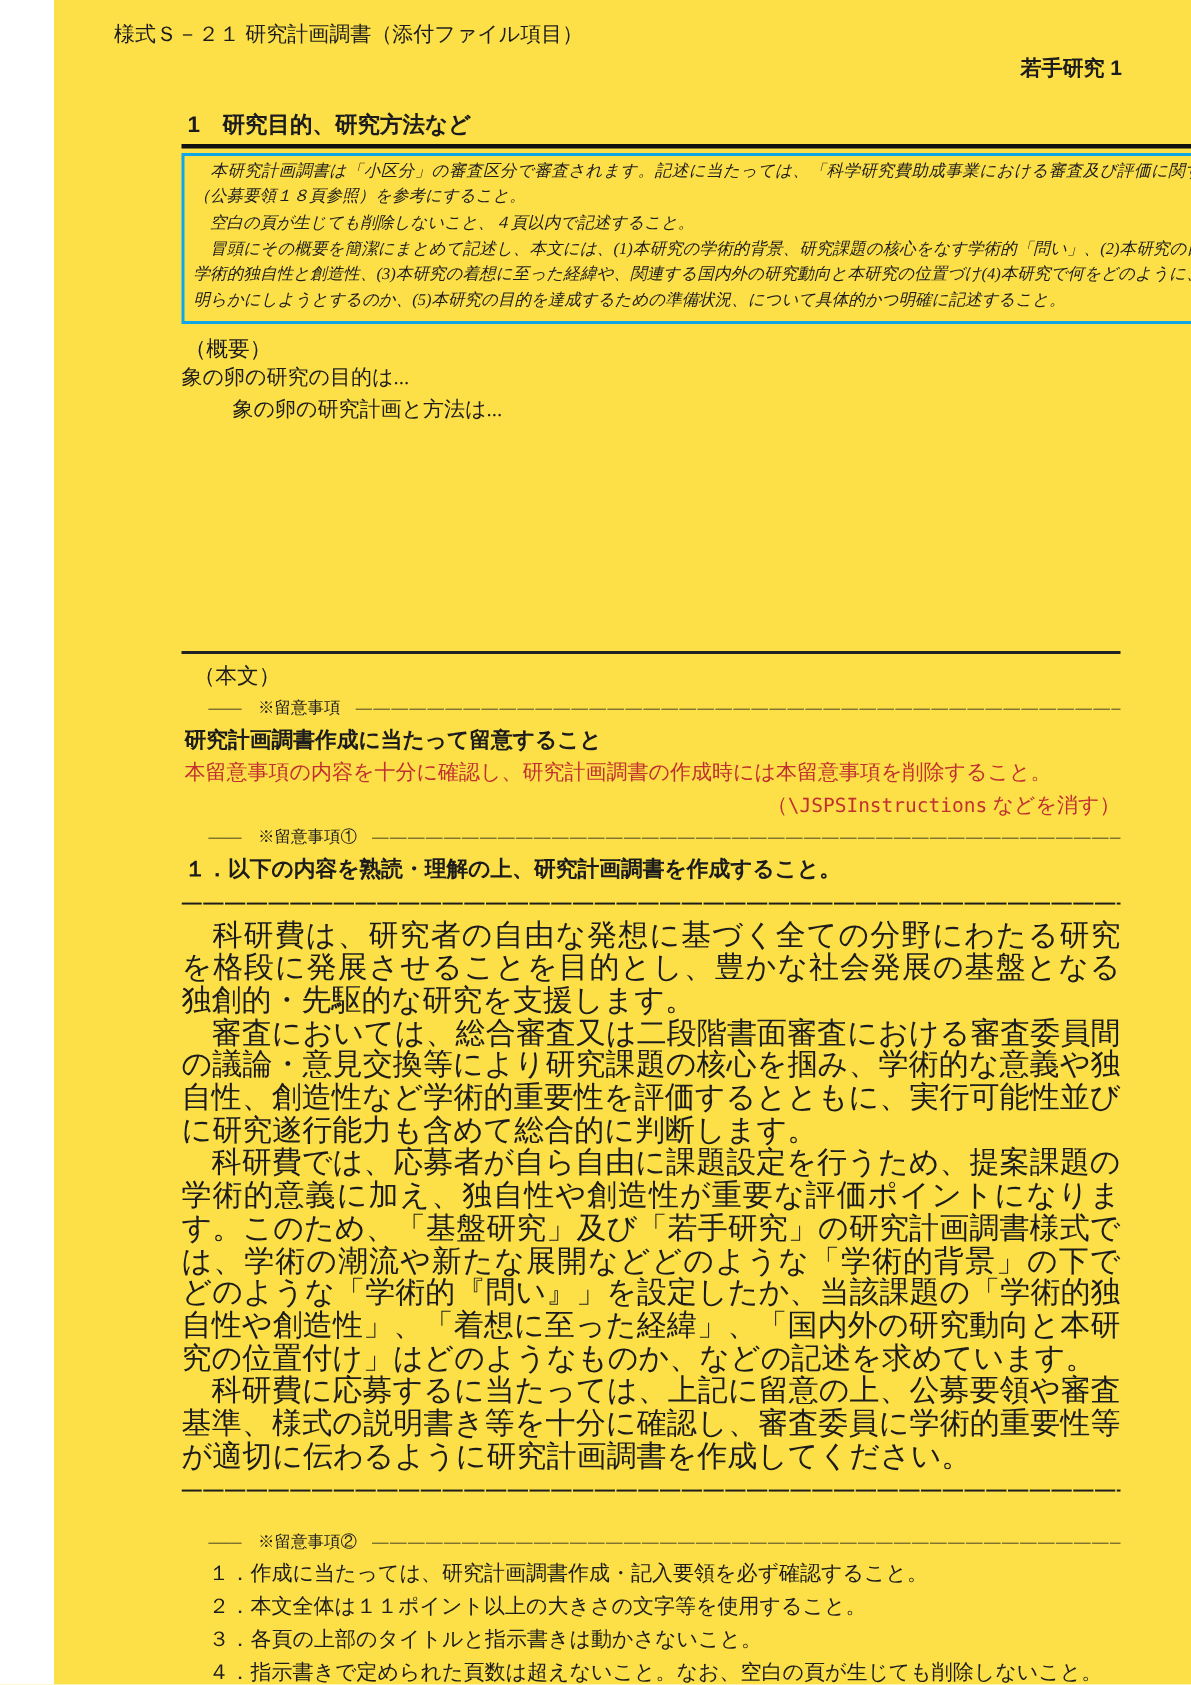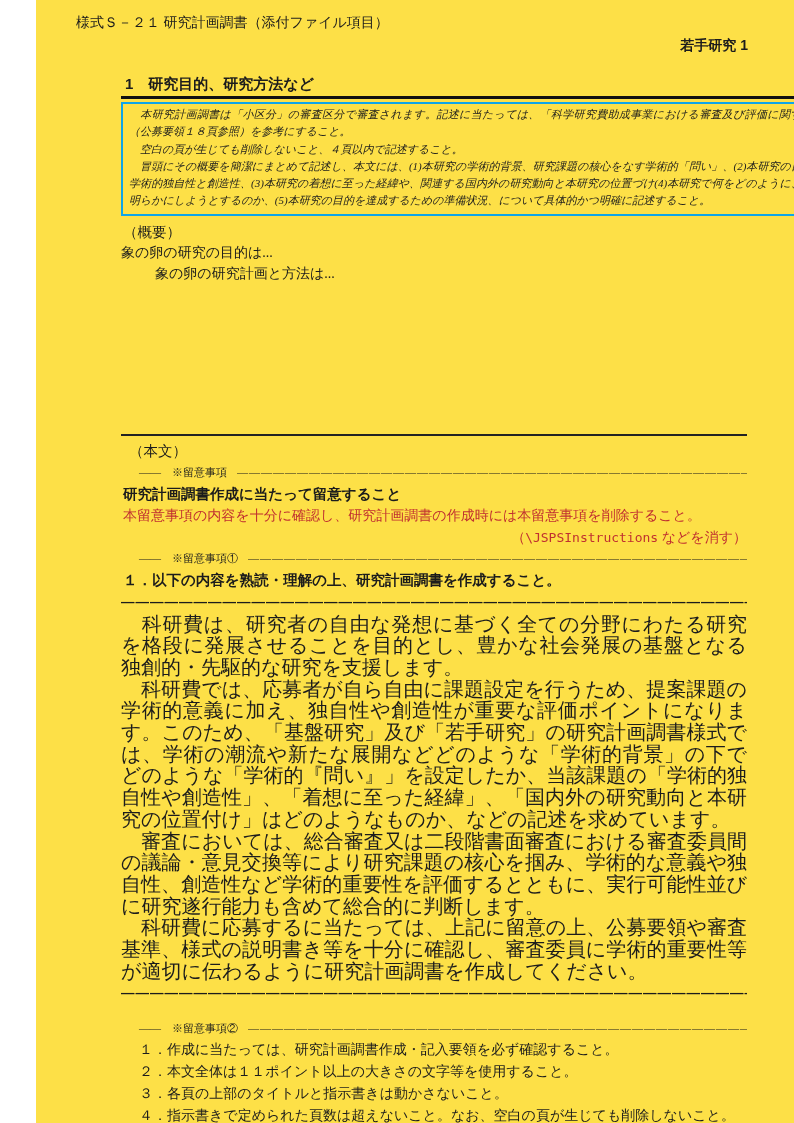--- a/index.html
+++ b/index.html
@@ -90,22 +90,22 @@
       <span>――　※留意事項①</span>
       <span class="dash-fill">――――――――――――――――――――――――――――――――――――――――――――――――――――――――――――</span>
     </div>
 
     <div class="heading-bold">１．以下の内容を熟読・理解の上、研究計画調書を作成すること。</div>
 
     <div class="dash-line">――――――――――――――――――――――――――――――――――――――――――――――――――――――――――――</div>
 
     <div class="paragraphs">
       <p>　科研費は、研究者の自由な発想に基づく全ての分野にわたる研究を格段に発展させることを目的とし、豊かな社会発展の基盤となる独創的・先駆的な研究を支援します。</p>
+      <p>　審査においては、総合審査又は二段階書面審査における審査委員間の議論・意見交換等により研究課題の核心を掴み、学術的な意義や独自性、創造性など学術的重要性を評価するとともに、実行可能性並びに研究遂行能力も含めて総合的に判断します。</p>
       <p>　科研費では、応募者が自ら自由に課題設定を行うため、提案課題の学術的意義に加え、独自性や創造性が重要な評価ポイントになります。このため、「基盤研究」及び「若手研究」の研究計画調書様式では、学術の潮流や新たな展開などどのような「学術的背景」の下でどのような「学術的『問い』」を設定したか、当該課題の「学術的独自性や創造性」、「着想に至った経緯」、「国内外の研究動向と本研究の位置付け」はどのようなものか、などの記述を求めています。</p>
-      <p>　審査においては、総合審査又は二段階書面審査における審査委員間の議論・意見交換等により研究課題の核心を掴み、学術的な意義や独自性、創造性など学術的重要性を評価するとともに、実行可能性並びに研究遂行能力も含めて総合的に判断します。</p>
       <p>　科研費に応募するに当たっては、上記に留意の上、公募要領や審査基準、様式の説明書き等を十分に確認し、審査委員に学術的重要性等が適切に伝わるように研究計画調書を作成してください。</p>
     </div>
 
     <div class="dash-line">――――――――――――――――――――――――――――――――――――――――――――――――――――――――――――</div>
 
     <div class="gap2"></div>
 
     <div class="note-row serif">
       <span>――　※留意事項②</span>
       <span class="dash-fill">――――――――――――――――――――――――――――――――――――――――――――――――――――――――――――</span>

